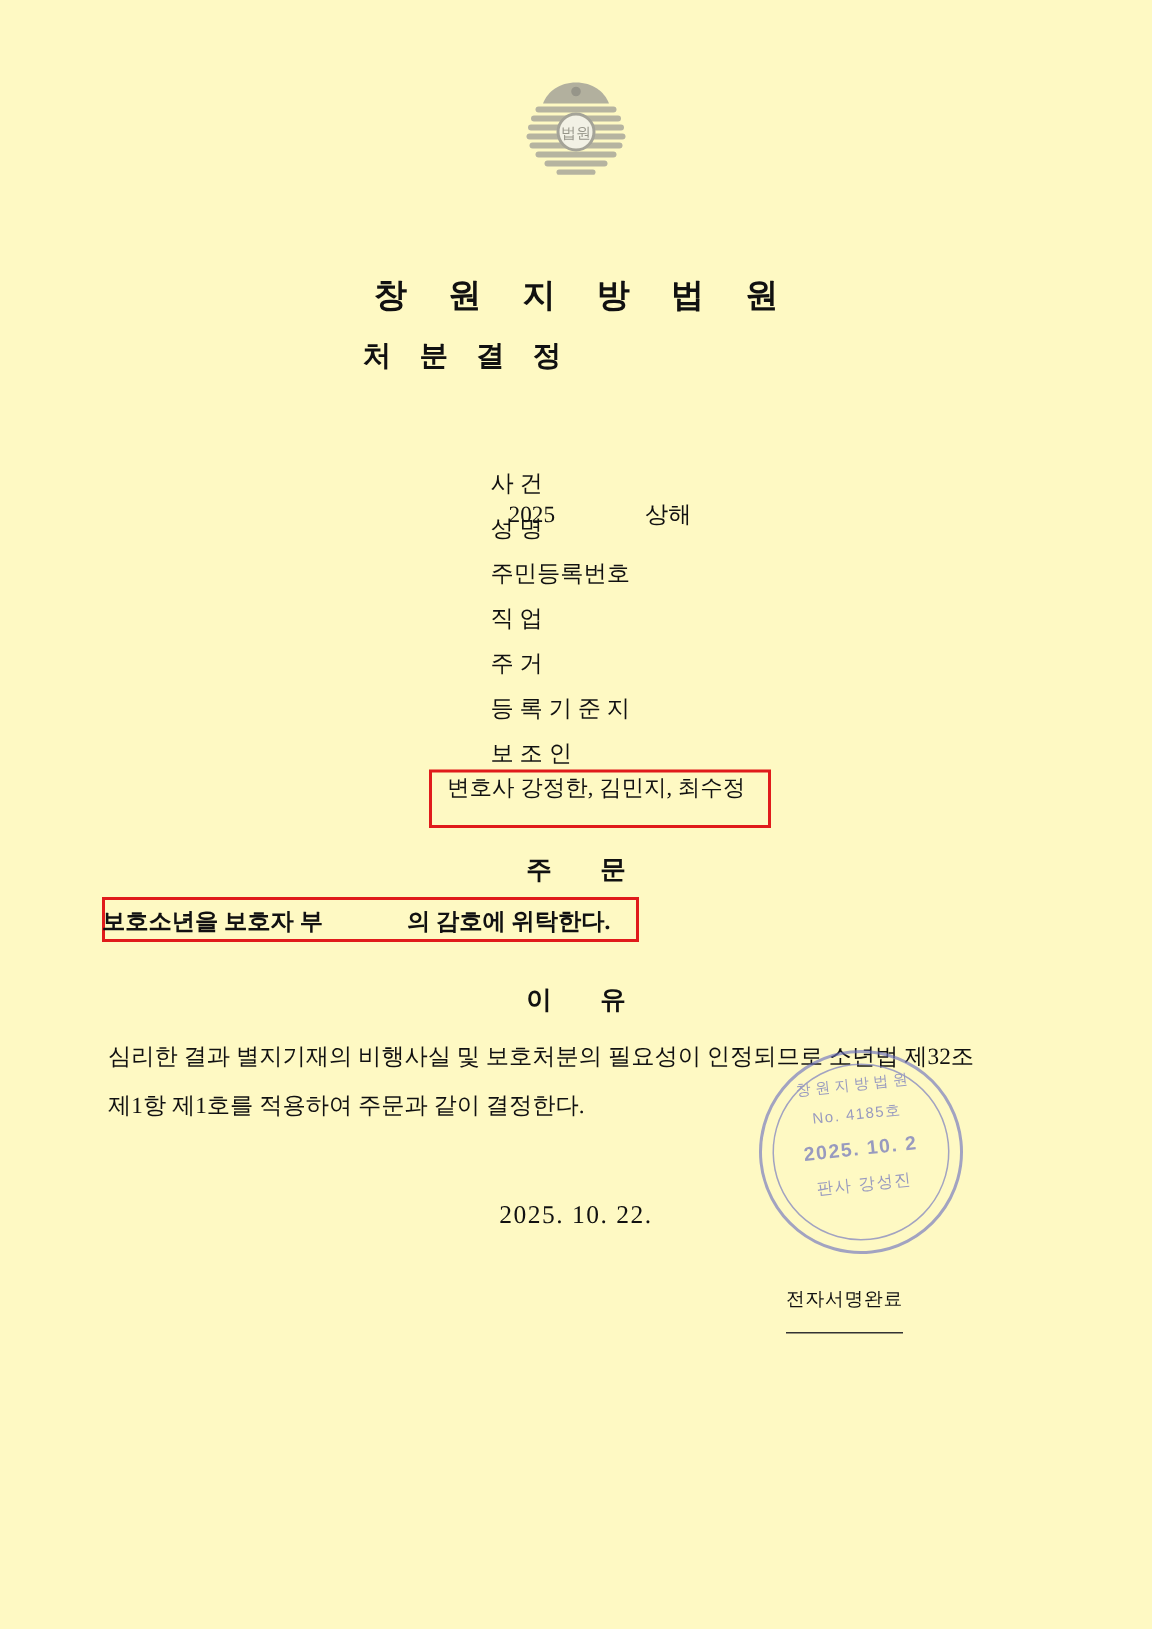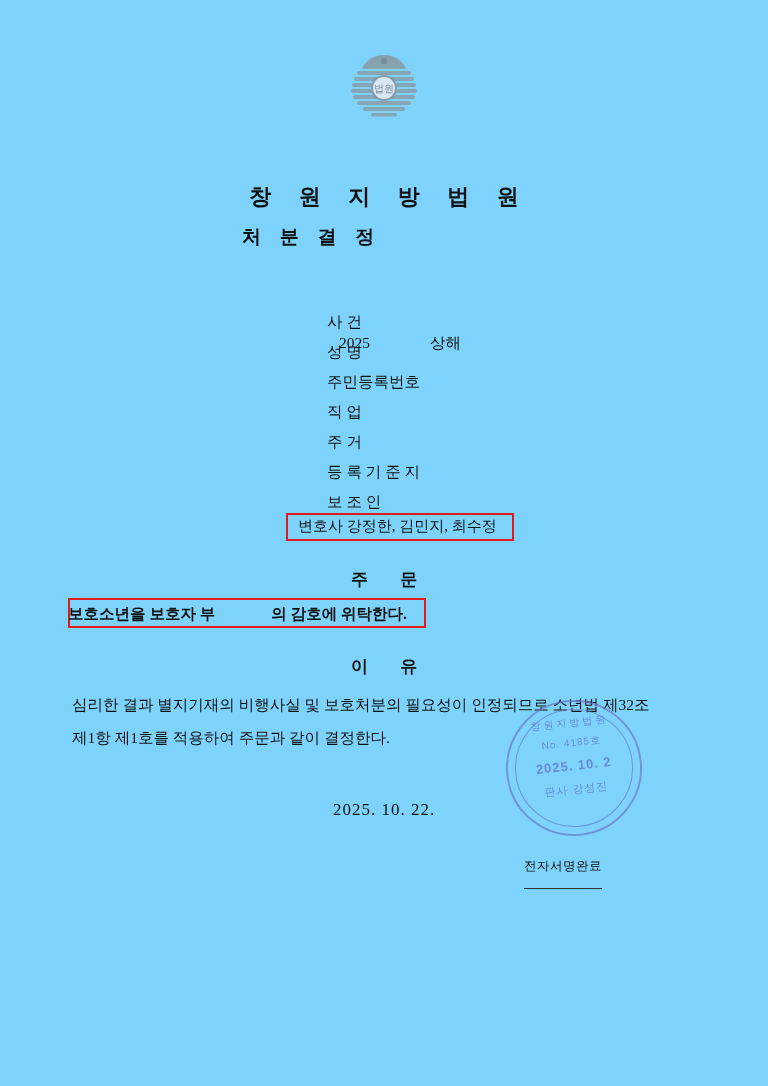--- a/index.html
+++ b/index.html
@@ -12,21 +12,21 @@
     height: 1086px;
     position: relative;
     overflow: hidden;
     font-family: "Liberation Serif", "DejaVu Serif", serif;
     color: #1a1a1a;
   }
 
   .page {
     position: absolute;
     inset: 0;
-    background: #7dd3fc;
+    background: #fef9c3;
   }
 
   
   .emblem-wrap {
     position: absolute;
     top: 52px;
     left: 0;
     width: 768px;
     display: flex;
     justify-content: center;
@@ -93,21 +93,21 @@
   .field-value {
     margin-left: 28px;
     color: #111;
   }
   .field-value .v2 { margin-left: 56px; }
 
   
   .boxed-inline {
     margin-left: 28px;
     border: 2px solid #e01b1b;
-    padding: 4px 10px 5px 10px;
+    padding: 4px 10px 16px 10px;
     line-height: 1;
     font-size: 15px;
     color: #111;
     position: relative;
     top: 0px;
     width: 228px;
     box-sizing: border-box;
   }
 
   

